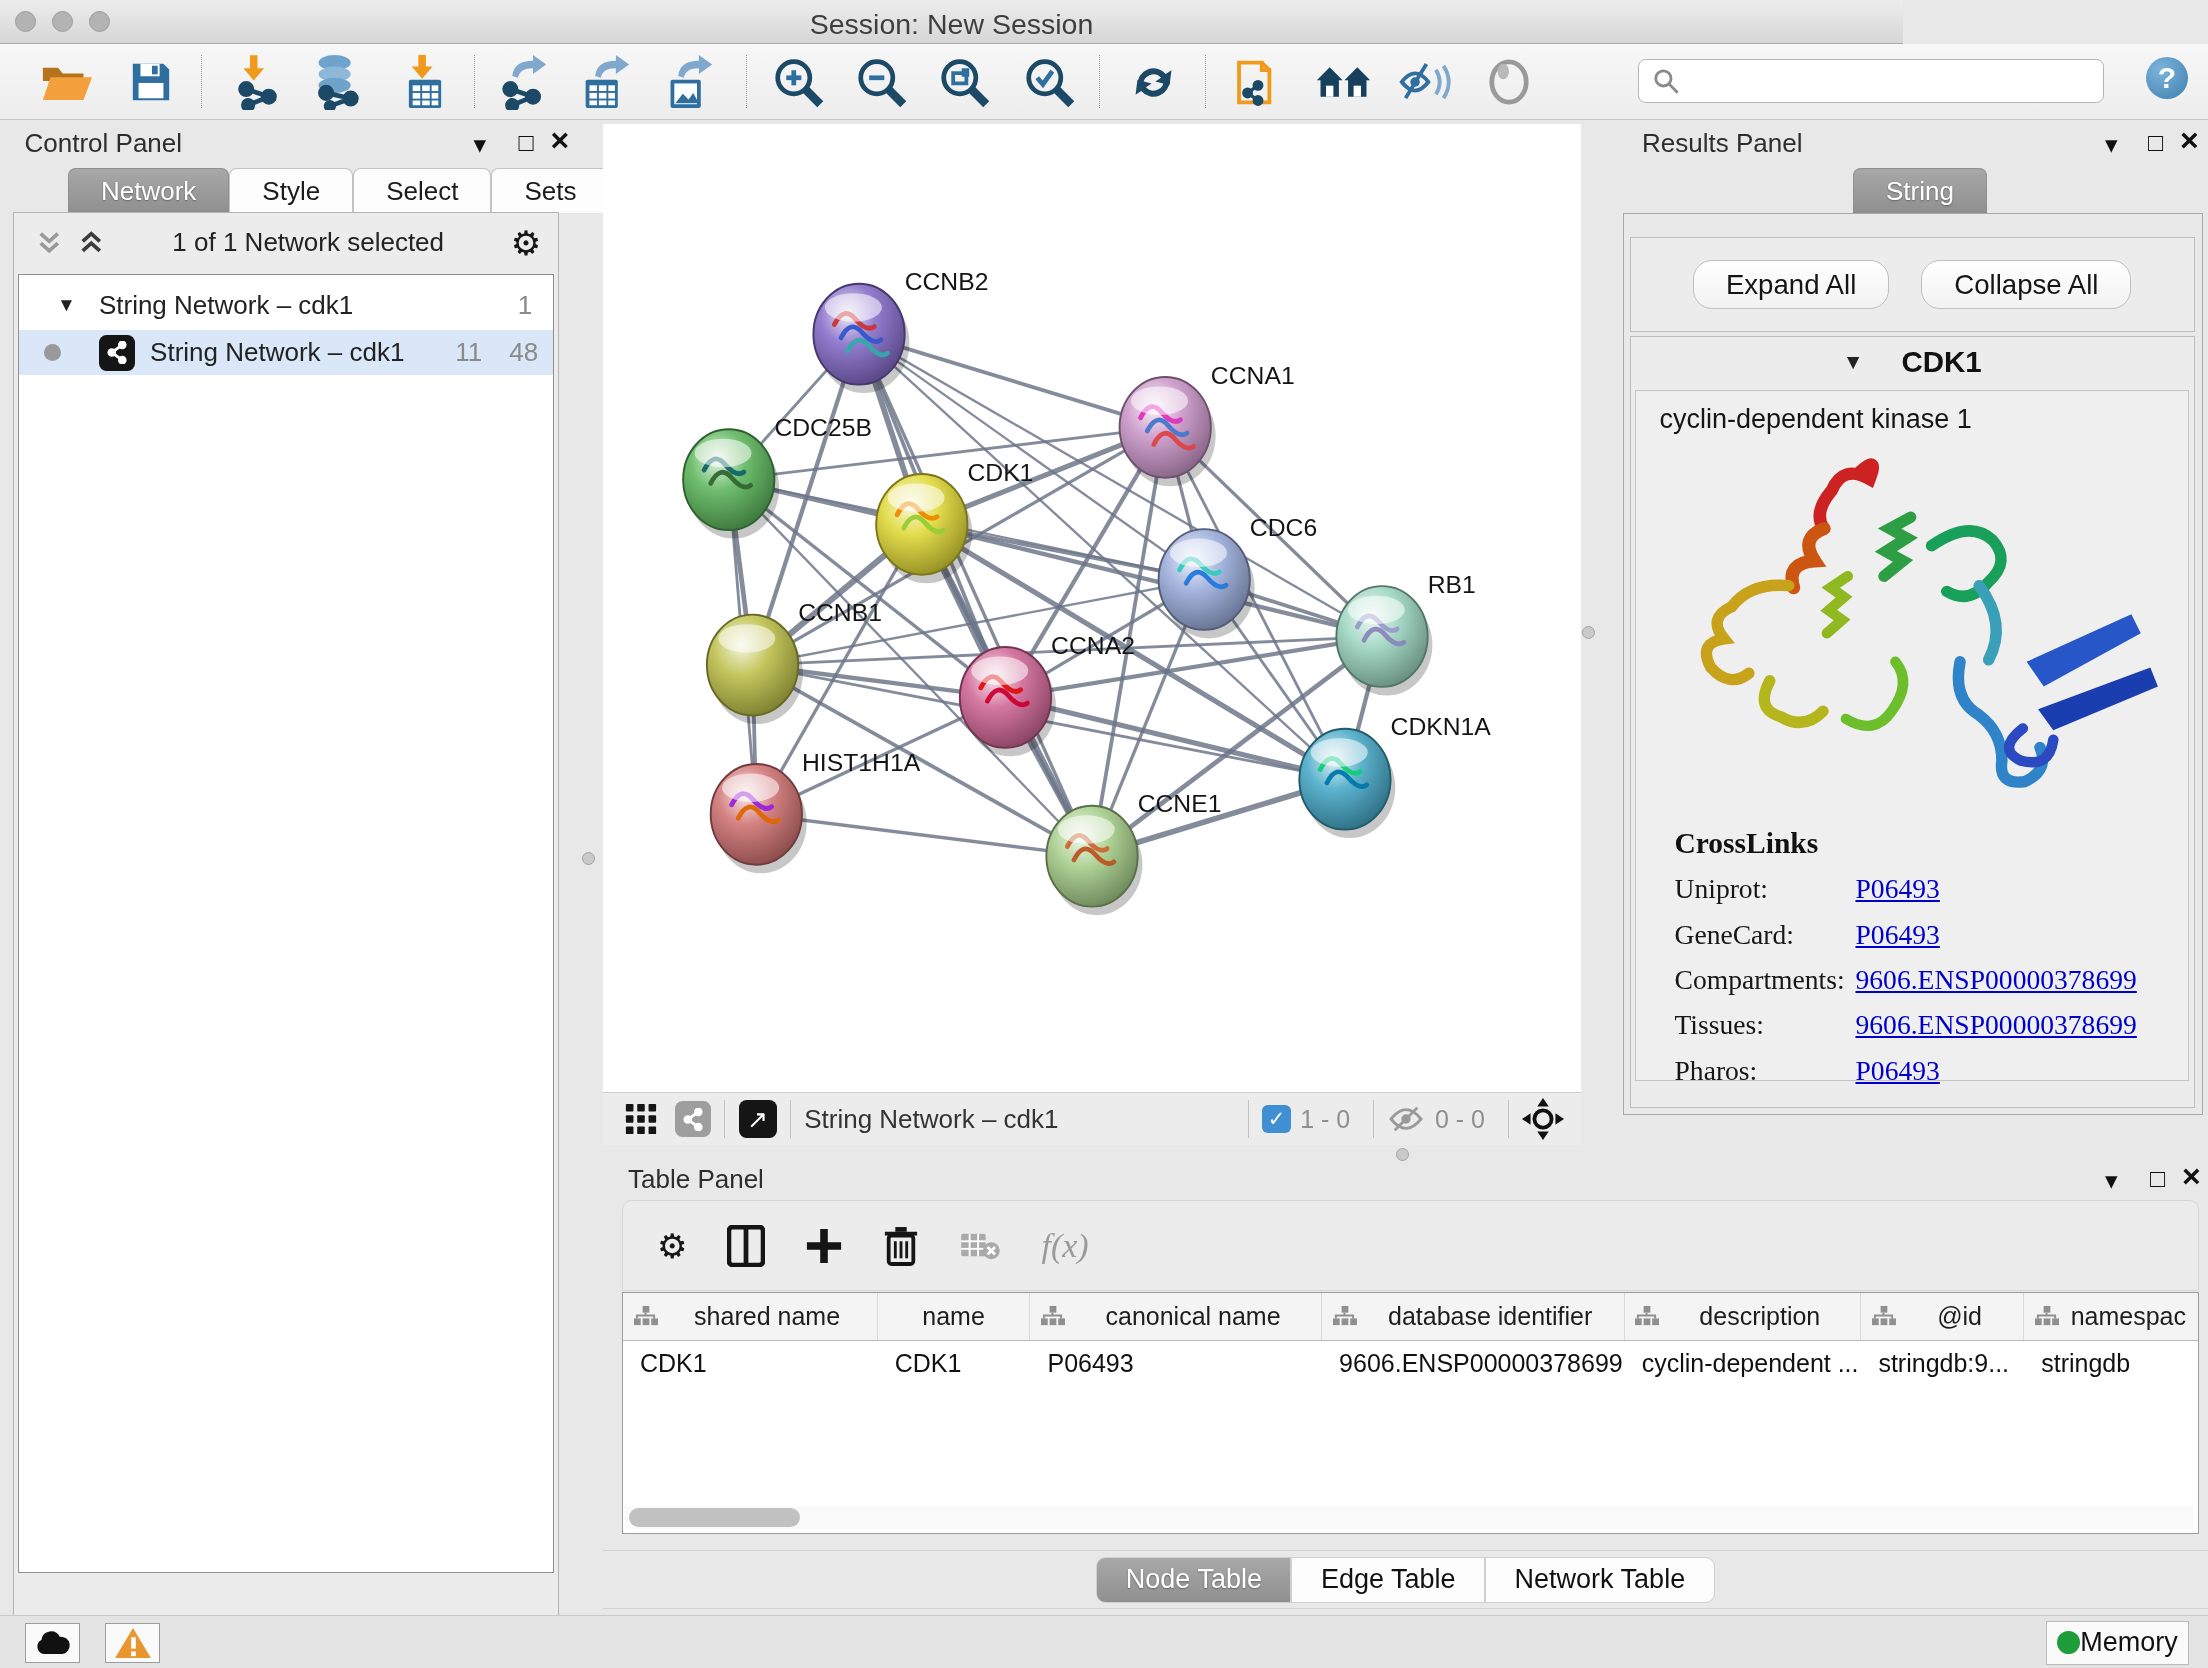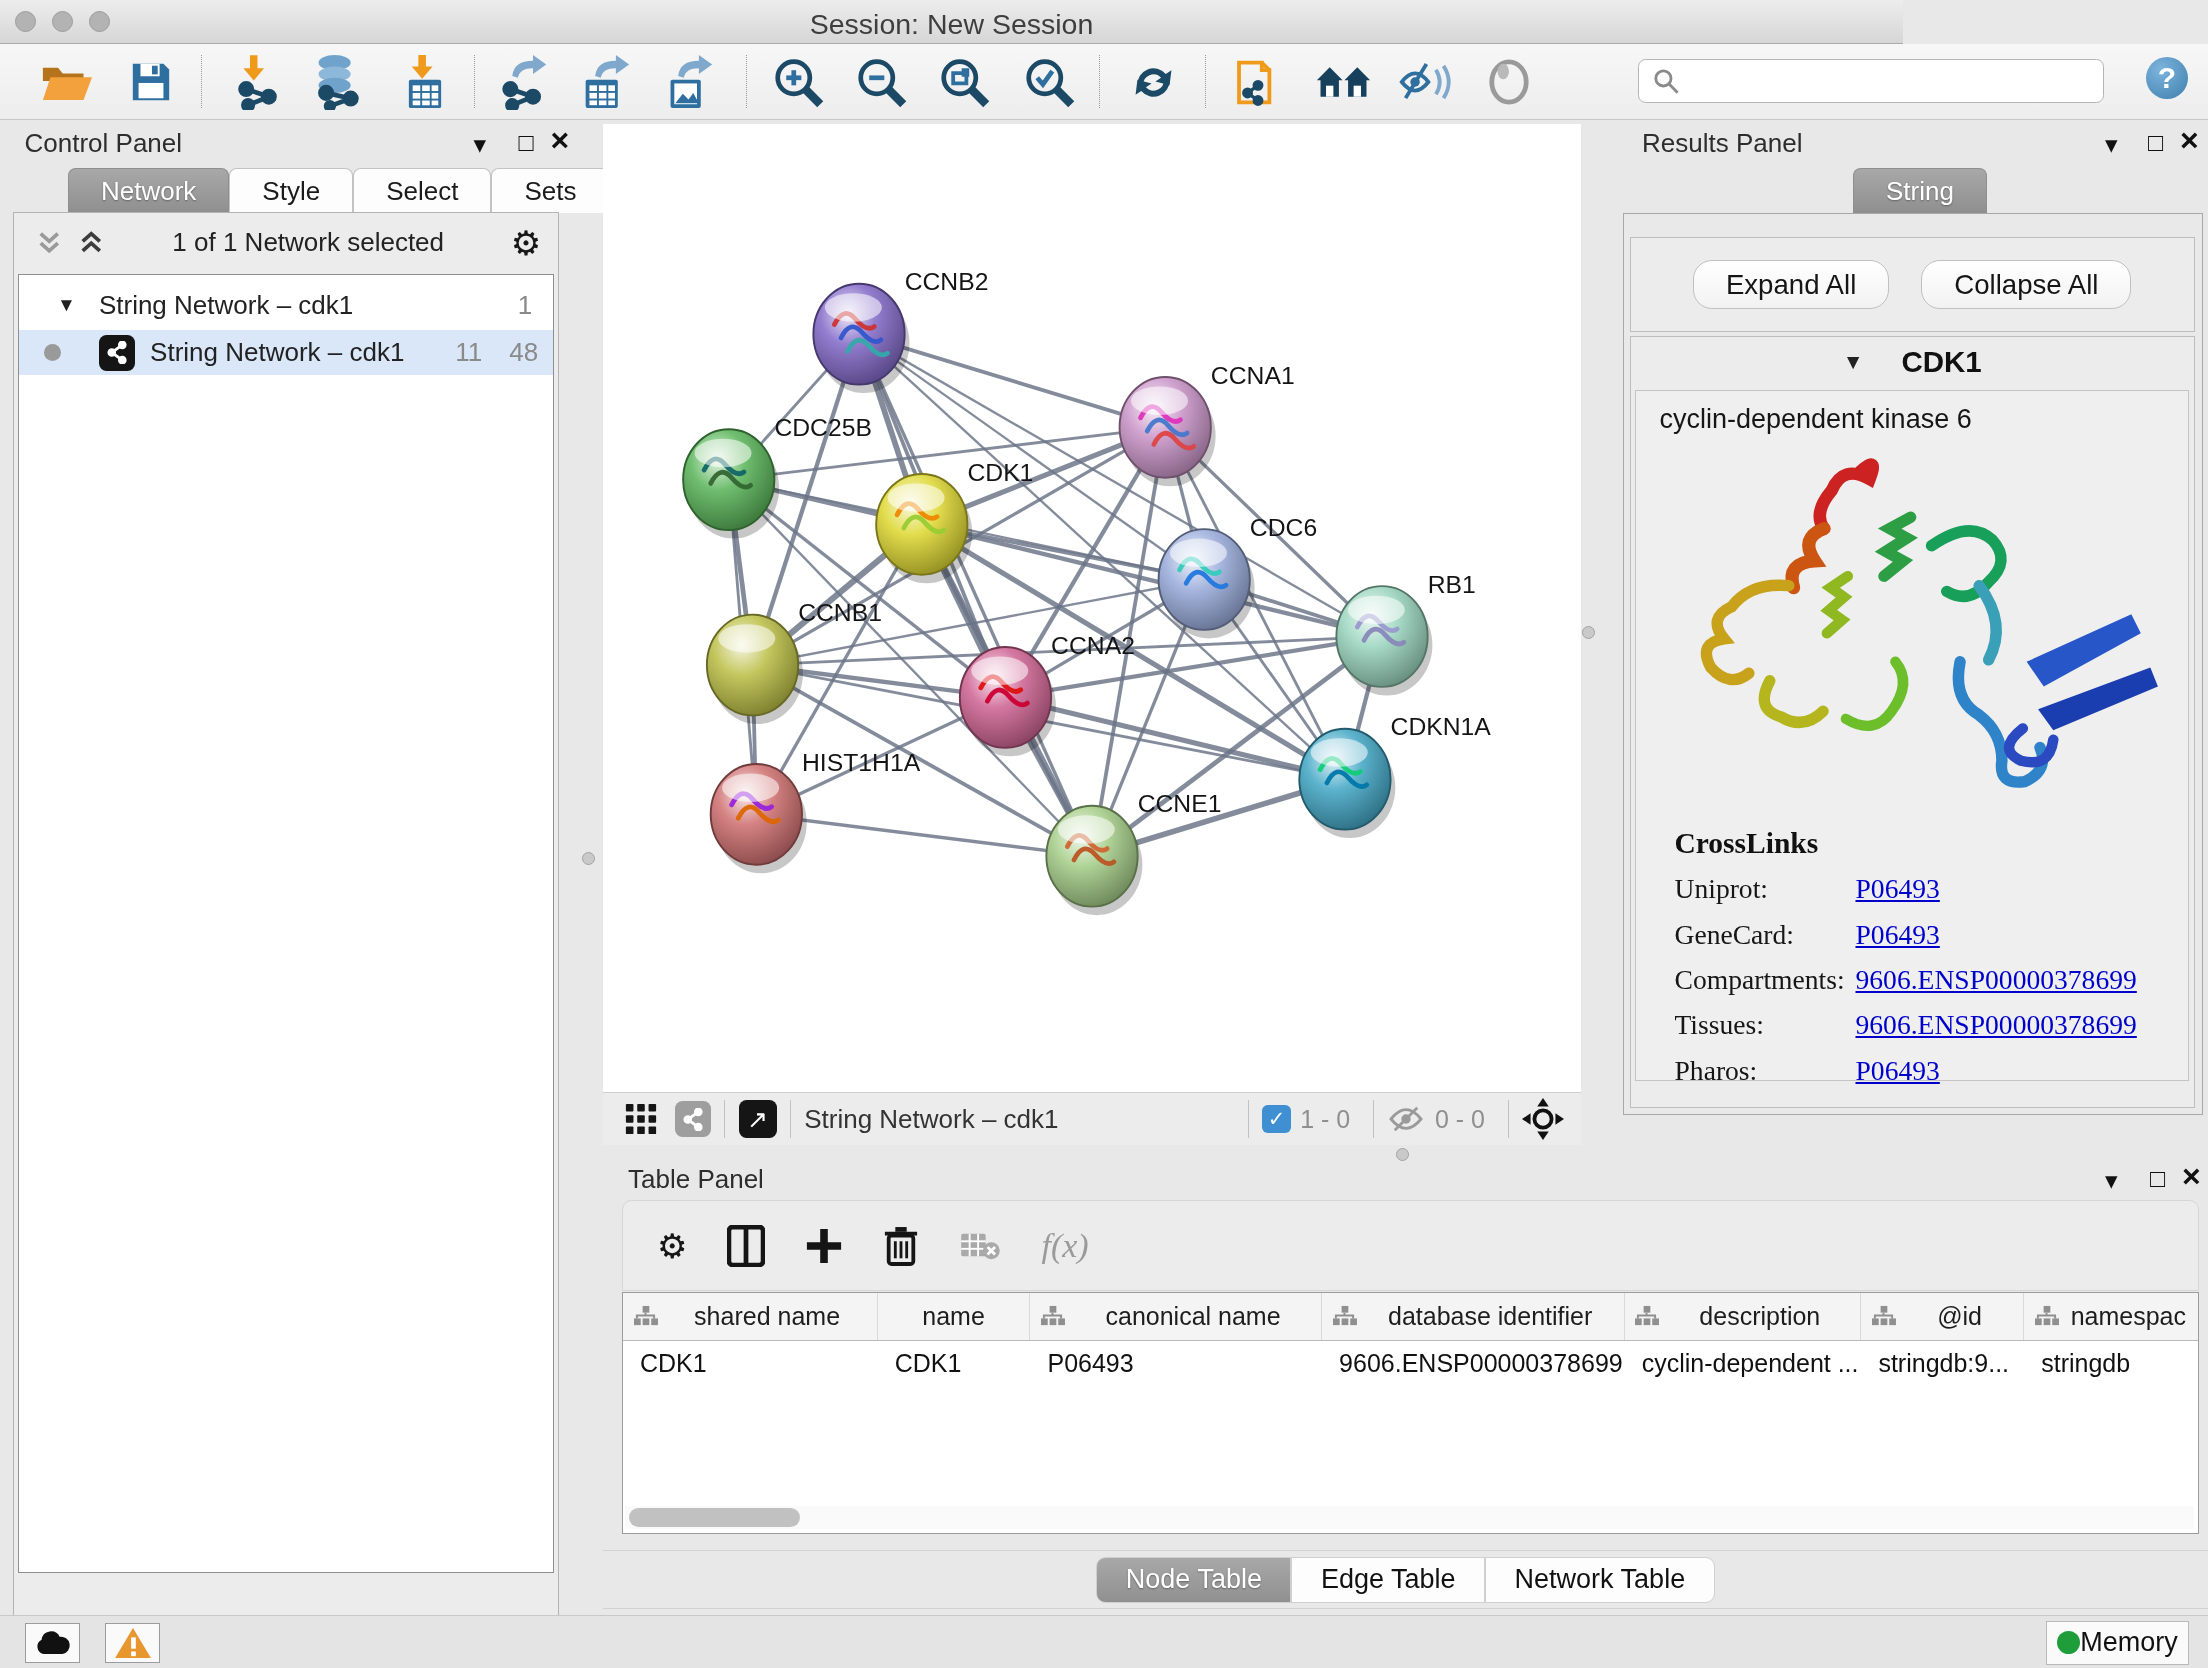--- a/index.html
+++ b/index.html
@@ -640,21 +640,21 @@
     <div class="rp-buttons">
       <button class="btn">Expand All</button>
       <button class="btn">Collapse All</button>
     </div>
     <div class="rp-section">
       <div class="rp-sec-head">
         <span style="font-size:21px">▼</span>
         <span class="rp-sec-title">CDK1</span>
       </div>
       <div class="rp-inner">
-        <div class="rp-desc">cyclin-dependent kinase 6</div>
+        <div class="rp-desc">cyclin-dependent kinase 1</div>
         <svg width="533" height="371" viewBox="0 0 560 390" style="display:block;margin:7.6px auto 0 auto">
           <g fill="none" stroke-linecap="round">
             <path d="M225 30 q20 -18 10 8 q-28 -16 -40 12 q-20 24 -8 40" stroke="#cc2222" stroke-width="13"></path>
             <path d="M187 90 q-26 10 -10 34 q-30 2 -22 28" stroke="#cc5511" stroke-width="14"></path>
             <path d="M150 150 q-40 -4 -60 22 q-26 12 -8 34 q-28 4 -14 30 q20 22 40 6" stroke="#c8a21a" stroke-width="12"></path>
             <path d="M130 250 q-16 30 12 38 q24 14 44 -6" stroke="#b5b51e" stroke-width="12"></path>
             <path d="M190 200 l16 -14 -14 -10 16 -14 -14 -10 18 -12" stroke="#8fb821" stroke-width="11"></path>
             <path d="M210 290 q30 18 48 -8 q22 -30 4 -52" stroke="#6cbf2a" stroke-width="11"></path>
             <path d="M250 140 l20 -16 -18 -10 22 -14 -18 -10 22 -12" stroke="#2e9e45" stroke-width="12"></path>
             <path d="M300 108 q40 -28 64 -6 q20 22 -4 44 q-20 24 -44 10" stroke="#18a05a" stroke-width="12"></path>

